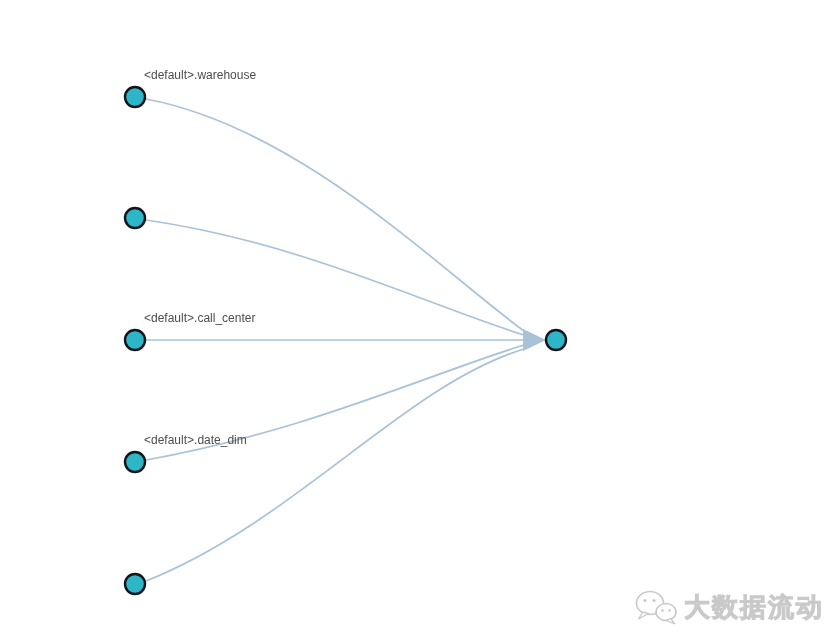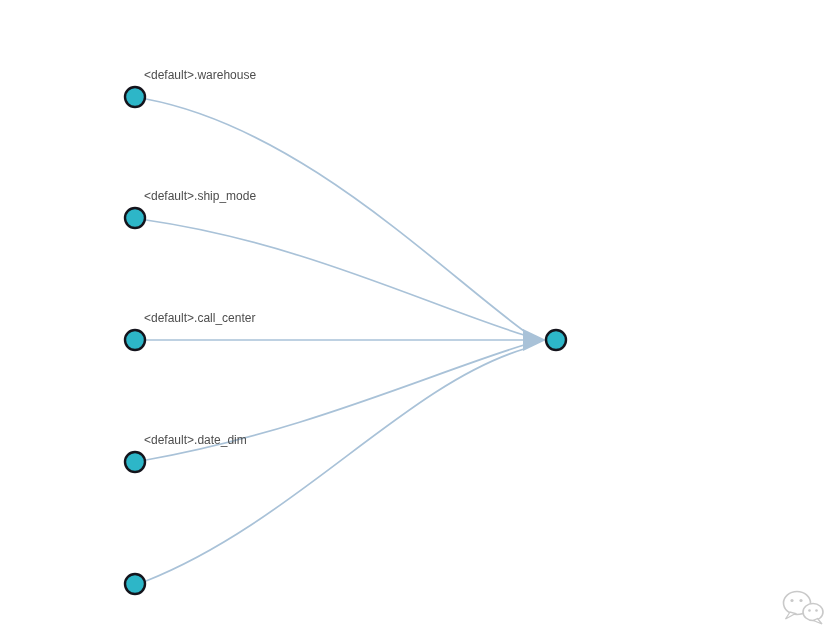--- a/index.html
+++ b/index.html
@@ -56,30 +56,30 @@
 
     <circle class="node" cx="135" cy="97" r="10"></circle>
     <circle class="node" cx="135" cy="218" r="10"></circle>
     <circle class="node" cx="135" cy="340" r="10"></circle>
     <circle class="node" cx="135" cy="462" r="10"></circle>
     <circle class="node" cx="135" cy="584" r="10"></circle>
     <circle class="node" cx="556" cy="340" r="10"></circle>
   </svg>
 
   <div class="node-label" style="left:144px;top:66px">&lt;default&gt;.warehouse</div>
-  <div class="node-label" style="left:144px;top:187px">&lt;default&gt;.ship_mode</div>
   <div class="node-label" style="left:144px;top:309px">&lt;default&gt;.call_center</div>
   <div class="node-label" style="left:144px;top:431px">&lt;default&gt;.date_dim</div>
 
   <div class="watermark">
     <svg width="44" height="36" viewBox="0 0 44 36">
       <ellipse cx="17" cy="14" rx="13.5" ry="11.5" fill="#ffffff" stroke="currentColor" stroke-width="1.6"></ellipse>
       <path d="M10 23 L5.5 30 L15.5 24.5 Z" fill="#ffffff" stroke="currentColor" stroke-width="1.3"></path>
       <circle cx="12" cy="11.5" r="1.6" fill="currentColor"></circle>
       <circle cx="21" cy="11.5" r="1.6" fill="currentColor"></circle>
       <ellipse cx="33" cy="23" rx="10" ry="8.5" fill="#ffffff" stroke="currentColor" stroke-width="1.6"></ellipse>
       <path d="M37.5 29.5 L42 35 L33.5 31.5 Z" fill="#ffffff" stroke="currentColor" stroke-width="1.3"></path>
       <circle cx="29.5" cy="21.5" r="1.3" fill="currentColor"></circle>
       <circle cx="36.5" cy="21.5" r="1.3" fill="currentColor"></circle>
     </svg>
+    <span class="watermark-text">大数据流动</span>
   </div>
 
 </div>
 
 </body></html>

